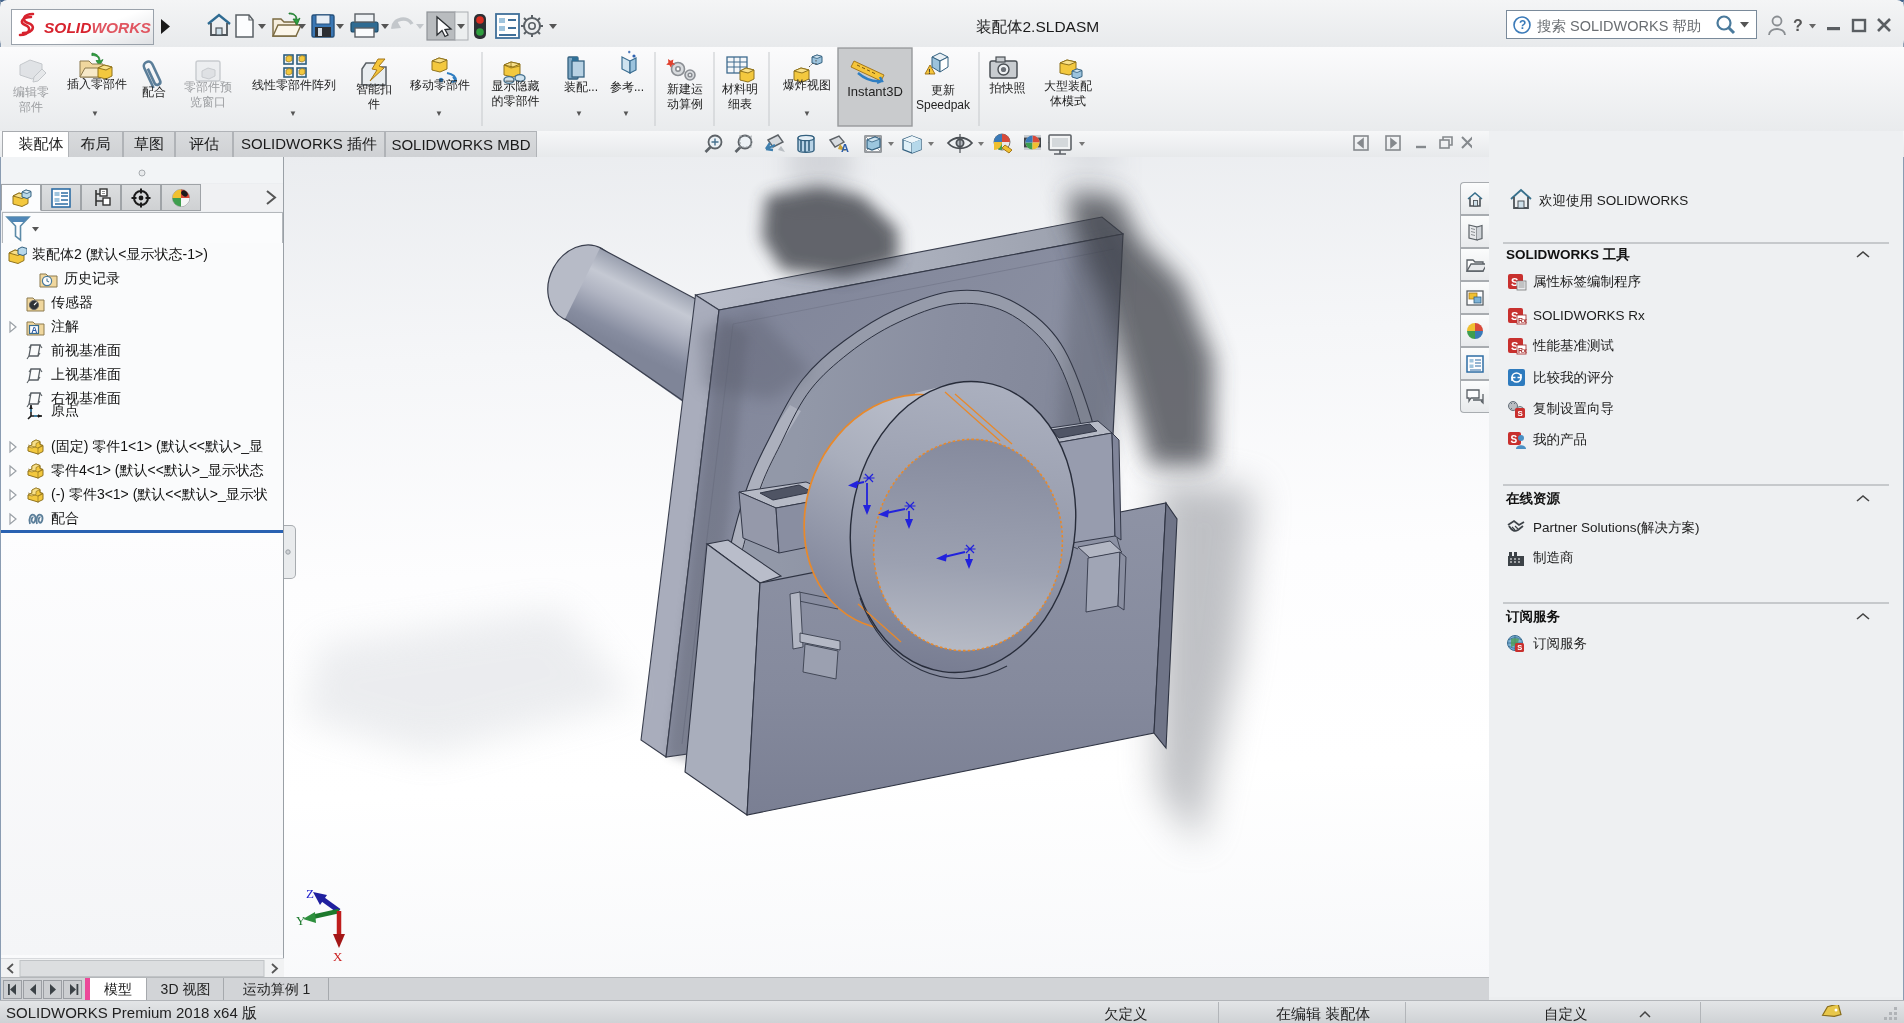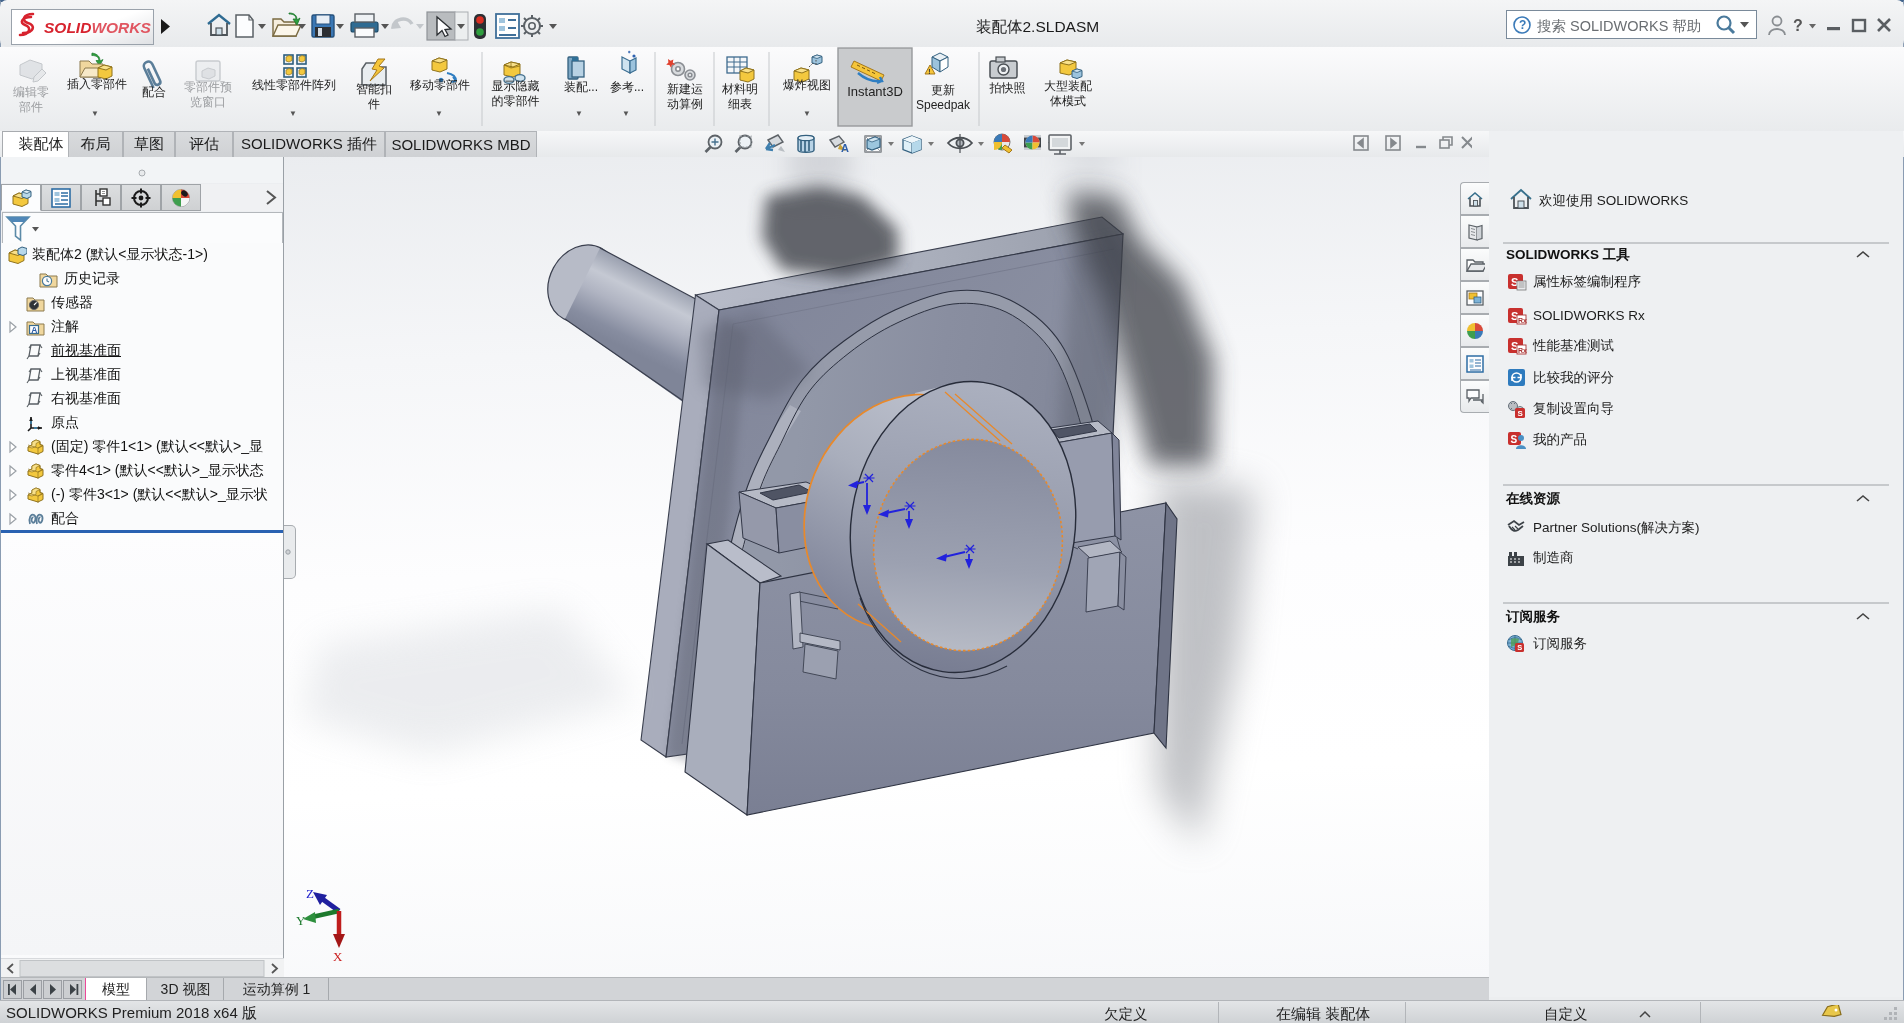--- a/index.html
+++ b/index.html
@@ -670,42 +670,42 @@
    <span>传感器</span>
   </div>
   <div class="trow" style="left:25px;top:72px;">
    <svg width="19" height="17" viewBox="0 0 19 17" style="margin-right:6px;">
     <path d="M1 3 l6 0 2 2 9 0 0 11 -17 0 Z" fill="#f0d79e" stroke="#8c7a4e"></path>
     <rect x="3.5" y="6.5" width="9" height="8" fill="#fdfdfe" stroke="#3a6d91" stroke-width="1.2"></rect>
     <text x="5.2" y="13.5" font-size="8.5" font-weight="bold" fill="#2f5fa8" font-family="Liberation Sans,sans-serif">A</text>
    </svg>
    <span>注解</span>
   </div>
-  <div class="trow" style="left:25px;top:96px;text-decoration:underline;">
+  <div class="trow" style="left:25px;top:96px;">
    <svg width="19" height="17" viewBox="0 0 19 17" style="margin-right:6px;">
     <path d="M5 2 L14 2 L12 13 L3 13 Z" fill="none" stroke="#5a6065" stroke-width="1.3"></path>
     <path d="M5 2 l-2 3 M14 2 l2 3 M12 13 l2-3 M3 13 l-2 3" stroke="#5a6065" stroke-width="1.1"></path>
    </svg>
    <span>前视基准面</span>
   </div>
   <div class="trow" style="left:25px;top:120px;">
    <svg width="19" height="17" viewBox="0 0 19 17" style="margin-right:6px;">
     <path d="M5 2 L14 2 L12 13 L3 13 Z" fill="none" stroke="#5a6065" stroke-width="1.3"></path>
     <path d="M5 2 l-2 3 M14 2 l2 3 M12 13 l2-3 M3 13 l-2 3" stroke="#5a6065" stroke-width="1.1"></path>
    </svg>
    <span>上视基准面</span>
   </div>
   <div class="trow" style="left:25px;top:144px;">
    <svg width="19" height="17" viewBox="0 0 19 17" style="margin-right:6px;">
     <path d="M5 2 L14 2 L12 13 L3 13 Z" fill="none" stroke="#5a6065" stroke-width="1.3"></path>
     <path d="M5 2 l-2 3 M14 2 l2 3 M12 13 l2-3 M3 13 l-2 3" stroke="#5a6065" stroke-width="1.1"></path>
    </svg>
    <span>右视基准面</span>
   </div>
-  <div class="trow" style="left:25px;top:168px;text-align:center;">
+  <div class="trow" style="left:25px;top:156px;text-align:center;">
    <svg width="19" height="17" viewBox="0 0 19 17" style="margin-right:6px;">
     <path d="M5 2 L5 13 L16 13 M5 13 L2 16" stroke="#1a1a1a" stroke-width="1.6" fill="none"></path>
     <path d="M5 2 l-1.8 4 3.6 0 Z M16 13 l-4-1.8 0 3.6 Z" fill="#1a1a1a"></path>
     <path d="M5 6 l0 3 M8 13 l3 0" stroke="#3a8ab8" stroke-width="1.4"></path>
    </svg>
    <span>原点</span>
   </div>
   <div class="trow" style="left:25px;top:192px;">
    <svg width="19" height="17" viewBox="0 0 19 17" style="margin-right:6px;">
     <path d="M2 8 l4-2 0-3 4-2 4 1.5 0 3 3 1 0 6 -5 2.5 -10-3 Z" fill="#f3c83e" stroke="#90731d"></path>
@@ -925,21 +925,21 @@
       </g>
   <g fill="#3c4247">
    <path d="M13 4 L7 9.5 L13 15 Z"></path>
         <rect x="5" y="4" width="1.8" height="11"></rect>
    <path d="M33 4 L27 9.5 L33 15 Z"></path>
    <path d="M47 4 L53 9.5 L47 15 Z"></path>
    <path d="M67 4 L73 9.5 L67 15 Z"></path>
         <rect x="73.5" y="4" width="1.8" height="11"></rect>
   </g>
  </svg>
- <div class="dtab" style="left:84px;width:62px;background:#fff;border-left:1px solid #ec4899;">模型</div>
+ <div class="dtab" style="left:84px;width:62px;background:#fff;border-left:5px solid #ec4899;">模型</div>
  <div class="dtab" style="left:147px;width:76px;">3D 视图</div>
  <div class="dtab" style="left:224px;width:104px;">运动算例 1</div>
 </div>
 <div id="statusbar">
  <div class="abs" style="left:6px;top:3px;">SOLIDWORKS Premium 2018 x64 版</div>
  <div class="abs" style="left:1104px;top:4px;font-size:14.5px;">欠定义</div>
  <div class="abs" style="left:1276px;top:4px;font-size:15px;">在编辑 装配体</div>
  <div class="abs" style="left:1544px;top:4px;font-size:14.5px;">自定义</div>
  <svg class="abs" style="left:1638px;top:9px" width="14" height="8">
       <path d="M2 7 l5-5 5 5" fill="none" stroke="#444" stroke-width="1.5"></path>

